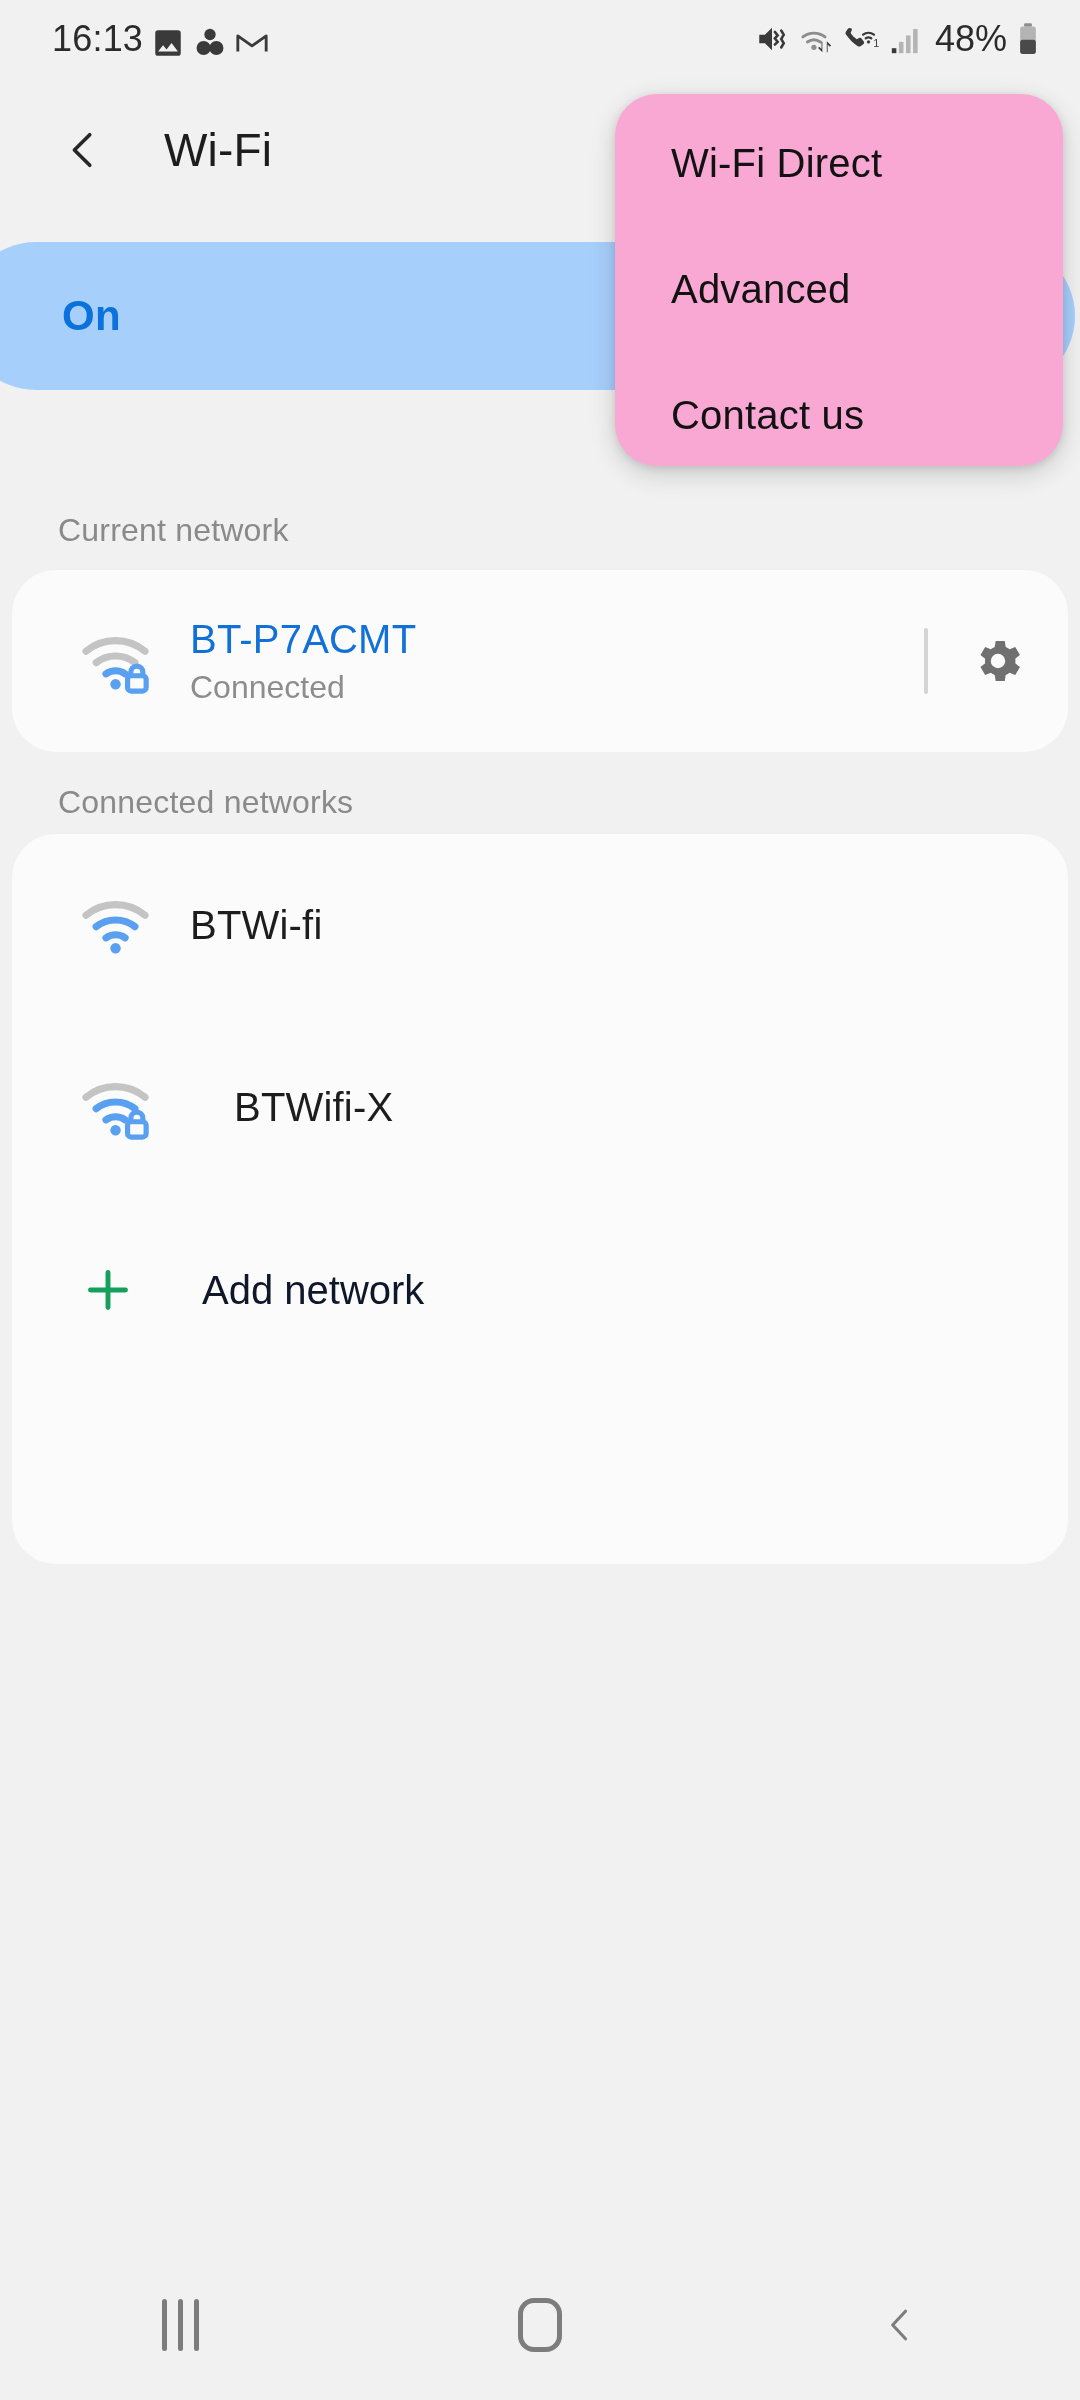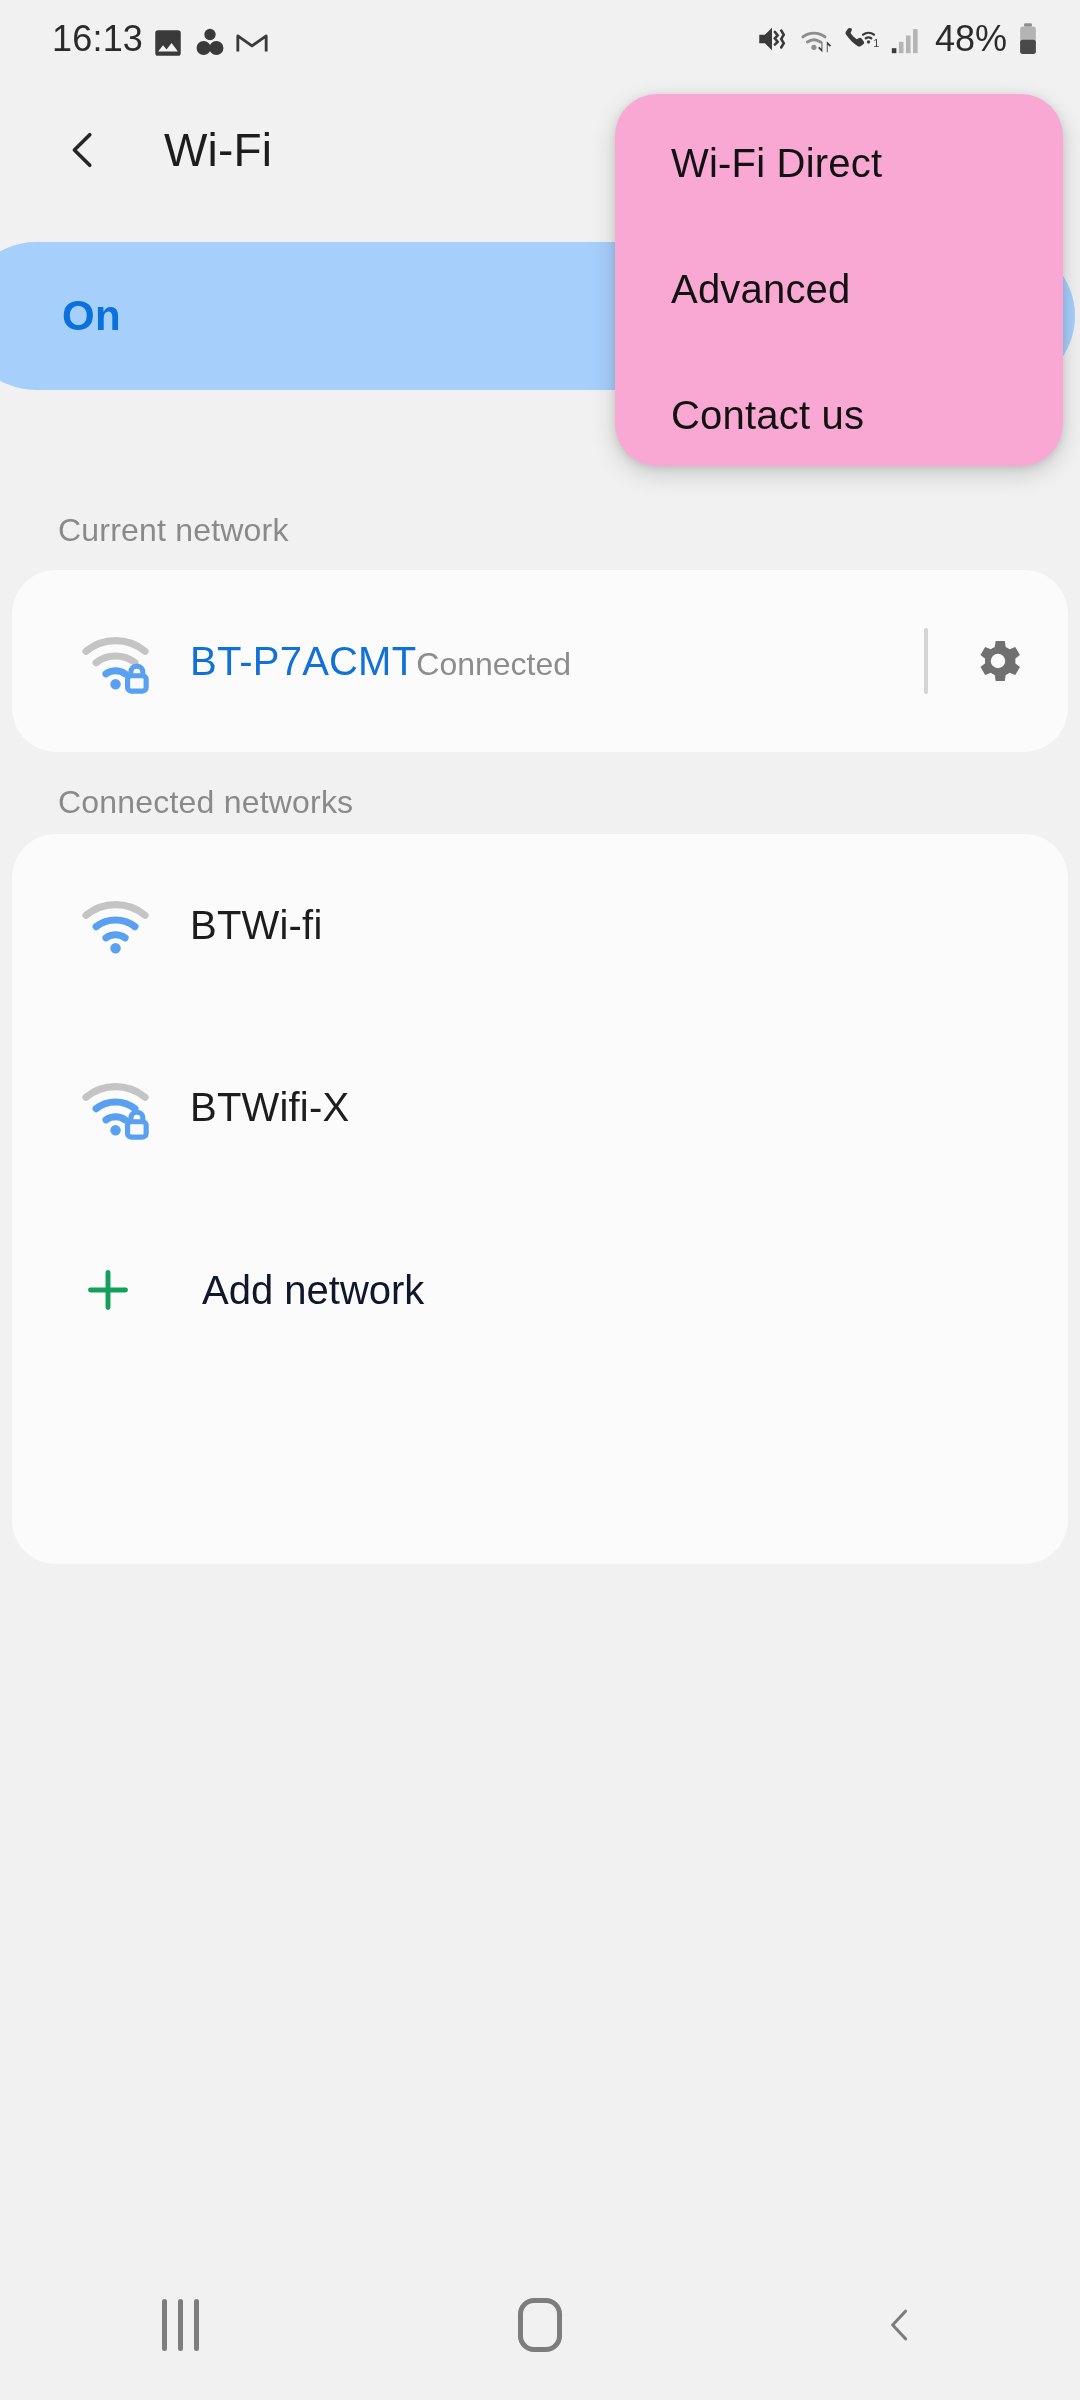--- a/index.html
+++ b/index.html
@@ -55,21 +55,21 @@
     position:absolute; left:12px; width:1056px;
     background:#fbfbfb; border-radius:44px;
   }
 
   
   .net-row {
     position:relative; display:flex; align-items:center;
     height:150px; padding-left:68px;
   }
   .net-icon { width:86px; display:flex; align-items:center; justify-content:flex-start; flex:none; }
-  .net-text { margin-left:24px; display:flex; justify-content:center; }
+  .net-text { margin-left:24px; display:flex; flex-direction:column; justify-content:center; }
   .net-name { font-size:40px; color:#1d1d1d; letter-spacing:.2px; line-height:1.12; }
   .net-name.connected { color:#1271d6; }
   .net-sub { font-size:32px; color:#8d8d8d; margin-top:8px; line-height:1.1; }
   .row-right { position:absolute; right:0; top:0; height:100%; display:flex; align-items:center; }
   .divider { width:4px; height:66px; background:#d4d4d4; border-radius:2px; }
   .gear-btn { width:140px; height:140px; display:flex; align-items:center; justify-content:center; }
   .add-plus { width:86px; display:flex; align-items:center; justify-content:flex-start; flex:none; }
   .add-label { font-size:40px; color:#0f172a; margin-left:36px; }
 
   
@@ -218,21 +218,21 @@
           <path fill="none" stroke="#5aa0f0" stroke-width="2.6" stroke-linecap="round" d="M5.9 13.6a11.5 11.5 0 0 1 14.2 0"></path>
           <path fill="none" stroke="#5aa0f0" stroke-width="2.6" stroke-linecap="round" d="M9.5 17.7a6 6 0 0 1 7 0"></path>
           <circle cx="13" cy="21.5" r="1.9" fill="#5aa0f0"></circle>
         </svg>
       </span>
       <span class="net-text">
         <span class="net-name">BTWi-fi</span>
       </span>
     </div>
 
-    <div class="net-row" style="height:182px;">
+    <div class="net-row" style="height:182px;gap:44px;">
       <span class="net-icon">
         <svg width="82" height="74" viewBox="0 0 30 26">
           <path fill="none" stroke="#c4c4c4" stroke-width="2.6" stroke-linecap="round" d="M2.2 9.4a17 17 0 0 1 21.6 0"></path>
           <path fill="none" stroke="#5aa0f0" stroke-width="2.6" stroke-linecap="round" d="M5.9 13.6a11.5 11.5 0 0 1 14.2 0"></path>
           <path fill="none" stroke="#5aa0f0" stroke-width="2.6" stroke-linecap="round" d="M9.5 17.7a6 6 0 0 1 7 0"></path>
           <circle cx="13" cy="21.5" r="1.9" fill="#5aa0f0"></circle>
           <path fill="none" stroke="#5aa0f0" stroke-width="1.9" d="M18.6 18.6v-1.5a2.2 2.2 0 0 1 4.4 0v1.5"></path>
           <rect x="17.4" y="18.4" width="6.8" height="5.6" rx="1.3" fill="none" stroke="#5aa0f0" stroke-width="1.9"></rect>
         </svg>
       </span>

